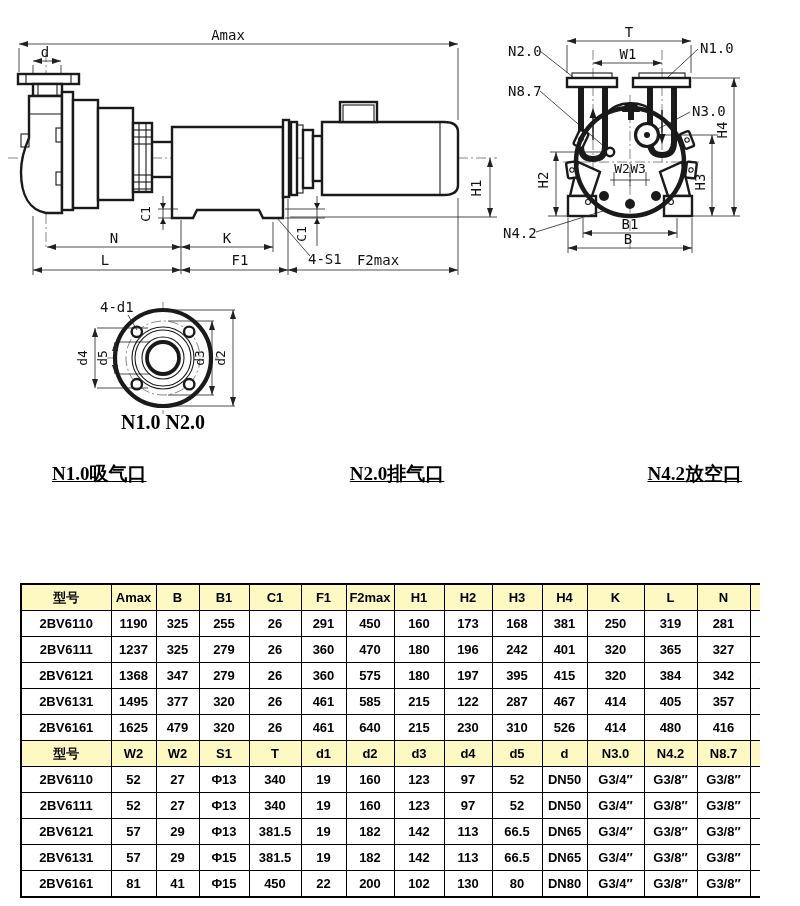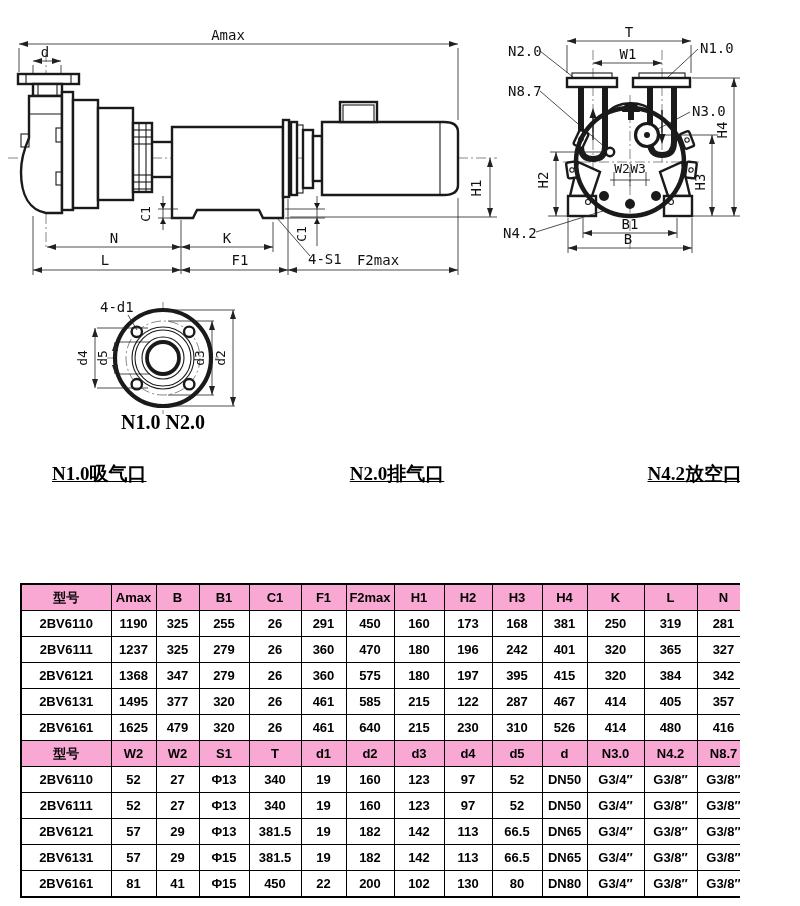--- a/index.html
+++ b/index.html
@@ -1,33 +1,33 @@
 <!DOCTYPE html>
 <html><head>
 <meta charset="utf-8">
 <style>
   html,body{margin:0;padding:0;background:#fff;}
   #page{position:relative;width:740px;height:906px;background:#fff;overflow:hidden;
-        font-family:"Liberation Sans",sans-serif;color:#000;}
+        font-family:"Liberation Sans",sans-serif;color:#000;padding-left:20px;}
   svg{position:absolute;overflow:visible;}
   svg .o2{stroke:#1a1a1a;stroke-width:2.4;fill:#fff;}
   svg .o1{stroke:#1a1a1a;stroke-width:1.1;fill:none;}
   svg .dim{stroke:#222;stroke-width:.8;fill:none;}
   svg .cl{stroke:#555;stroke-width:.7;fill:none;stroke-dasharray:10 3 2 3;}
   svg .t{font-family:"DejaVu Sans Mono",monospace;font-size:13px;fill:#111;}
   svg .tb{font-family:"DejaVu Sans Mono",monospace;font-size:14px;fill:#111;}
   svg .solid{fill:#1a1a1a;stroke:none;}
   #captions{position:absolute;left:52px;top:461px;width:690px;display:flex;
             justify-content:space-between;font:bold 19px "Liberation Serif",serif;text-decoration:underline;}
   #flange-caption-row{font:bold 20px "Liberation Serif",serif;}
   table.dims{position:absolute;left:20px;top:583px;width:768px;border-collapse:collapse;
              table-layout:fixed;font:bold 13px "Liberation Sans",sans-serif;border:2px solid #000;}
   table.dims th,table.dims td{border:1px solid #000;text-align:center;vertical-align:middle;
              height:25px;padding:0;overflow:hidden;white-space:nowrap;}
-  table.dims th{background:#f9a8d4;}
+  table.dims th{background:#fef9c3;}
 </style>
 </head>
 <body>
 
 <div id="page">
 
   <svg style="left:0;top:10px;" width="500" height="280" viewBox="0 10 500 280">
     <defs>
       <marker id="a1" viewBox="0 0 9 6" refX="9" refY="3" markerWidth="9" markerHeight="6" markerUnits="userSpaceOnUse" orient="auto-start-reverse">
         <path d="M0,0 L9,3 L0,6 Z" fill="#222"></path>

